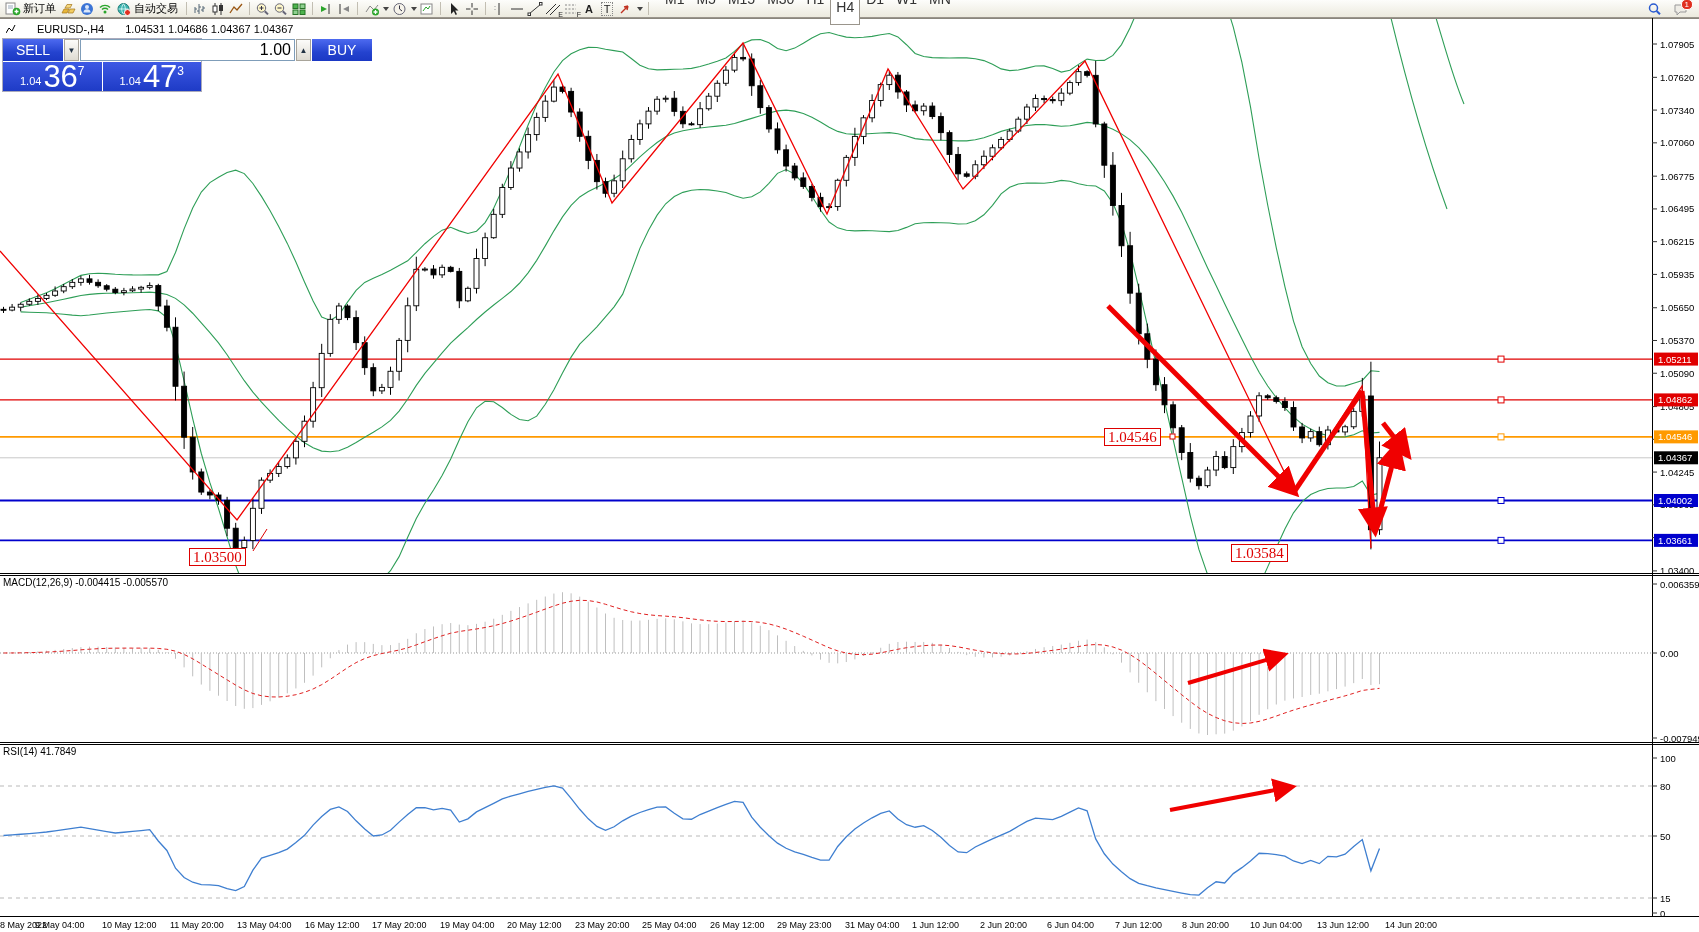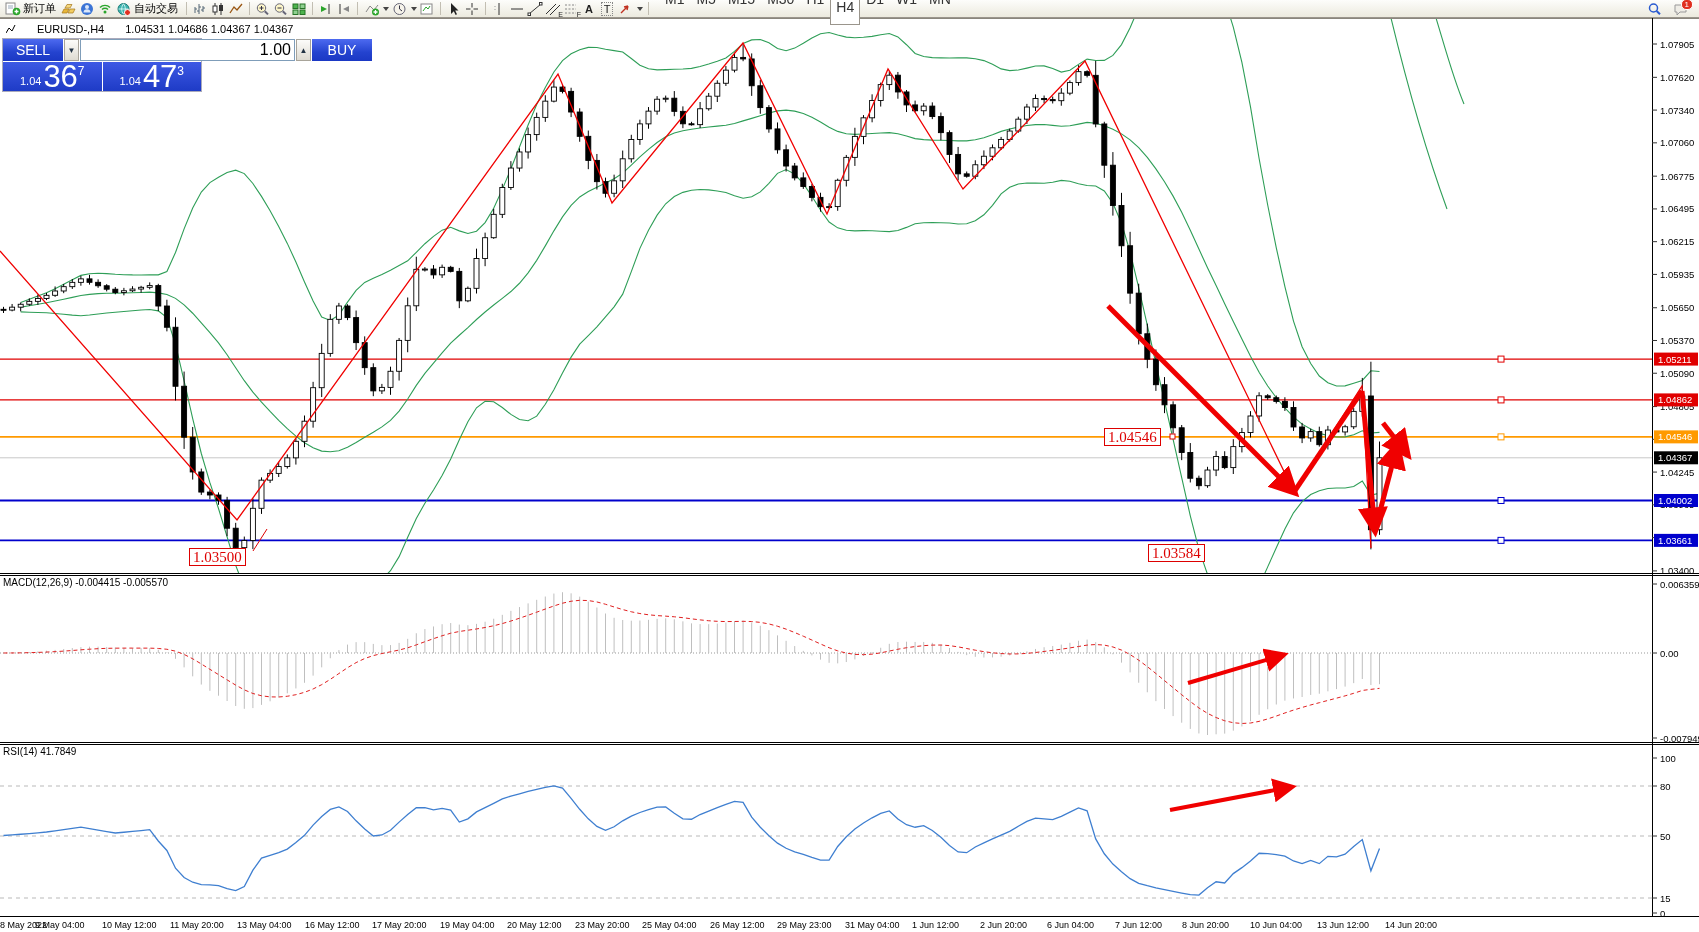--- a/index.html
+++ b/index.html
@@ -904,14 +904,14 @@
       </div>
       <div class="tp-price">
         <span class="bp-small">1.04</span>
           <span class="bp-big">47</span>
           <span class="bp-sup">3</span>
       </div>
     </div>
   </div>
 <div class="anno" style="left: 189px; top: 530px;">1.03500</div>
     <div class="anno" style="left: 1104px; top: 410px;">1.04546</div>
-    <div class="anno" style="left: 1148px; top: 526px; font-family: Liberation Serif, serif;">1.03584</div>
+    <div class="anno" style="left: 1231px; top: 526px; font-family: Liberation Serif, serif;">1.03584</div>
   </div>
 
 </body></html>

